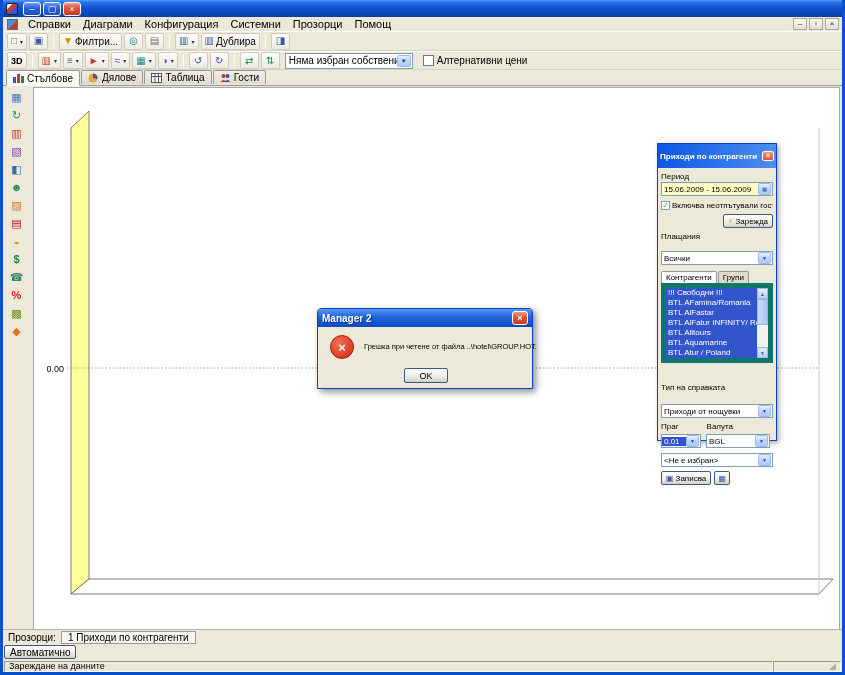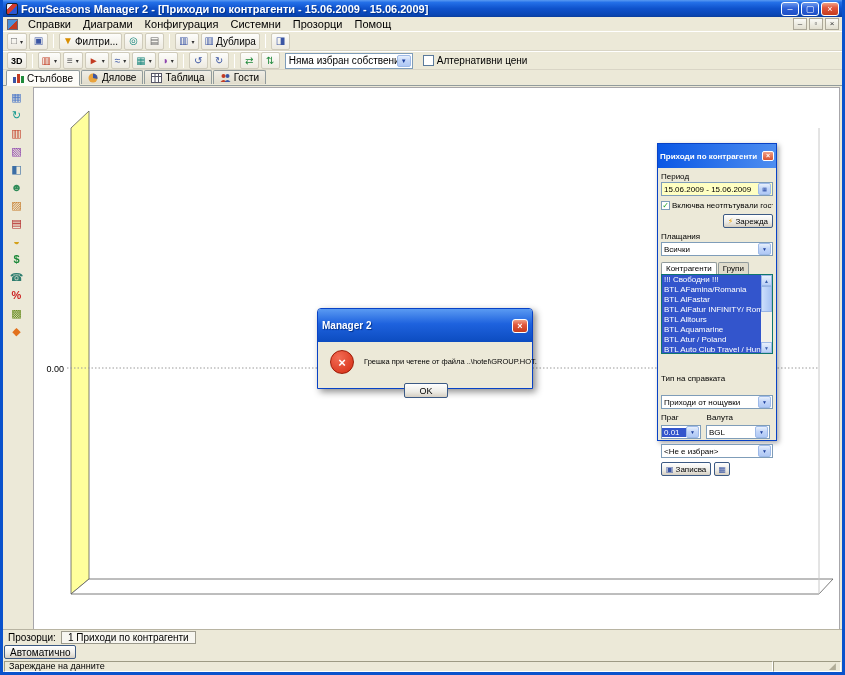--- a/index.html
+++ b/index.html
@@ -64,35 +64,35 @@
   .pfield.yellow{background:#FFFFC2}
   .pfield .val{flex:1;padding:0 2px;white-space:nowrap;overflow:hidden}
   .pfield .cdd{width:13px;height:12px;font-size:5px;flex:0 0 13px}
   .pcheckrow{display:flex;align-items:center;gap:2px;margin-top:5px;white-space:nowrap;overflow:hidden}
   .cbx{width:9px;height:9px;border:1px solid #7F9DB9;background:#fff;color:#21A121;font-size:8px;line-height:8px;text-align:center;font-weight:bold;flex:0 0 9px}
   .pbtnrow{display:flex;justify-content:flex-end;margin-top:4px;gap:3px}
   .xpbtn{border:1px solid #3C5A84;border-radius:2px;background:linear-gradient(#FFF,#ECEBE5 60%,#D6CFC2);display:inline-flex;align-items:center;justify-content:center;gap:2px;padding:0 4px;height:14px;font-size:8px}
   .ptabs{display:flex;margin-top:6px}
   .ptab{height:12px;padding:0 4px;border:1px solid #919B9C;border-bottom:none;border-radius:2px 2px 0 0;background:#E0DCCC;display:flex;align-items:center;margin-right:1px}
   .ptab.active{background:#fff;z-index:2}
-  .plist{height:80px;border:1px solid #0f766e;background:#fff;position:relative;overflow:hidden}
+  .plist{height:80px;border:5px solid #0f766e;background:#fff;position:relative;overflow:hidden}
   .plist .items{position:absolute;left:0;top:0;right:11px;bottom:0;overflow:hidden}
   .plist .row{height:10px;line-height:10px;padding:0 2px;background:#3355CC;color:#fff;white-space:nowrap;overflow:hidden}
   .vsb{position:absolute;right:0;top:0;bottom:0;width:11px;background:#F3F1E9;display:flex;flex-direction:column}
   .sbtn{height:11px;background:linear-gradient(#E8F0FC,#B9CFF7);border:1px solid #9EBAE8;font-size:5px;color:#3A5FAC;display:flex;align-items:center;justify-content:center}
   .strack{flex:1;display:flex;flex-direction:column}
   .sthumb{height:26px;background:linear-gradient(90deg,#CCDEFB,#A8C4F4);border:1px solid #98B4E4}
   .duo{display:flex;gap:5px;margin-top:3px}
   .duolabels{display:flex;margin-top:4px}
   .duolabels .l2{margin-left:28px}
   .selval{background:#3355CC;color:#fff;padding:0 2px}
 
   
   .dialog{position:absolute;left:314px;top:222px;width:216px;height:81px;border:1px solid #0842C6;border-radius:4px 4px 0 0;background:#ECE9D8;box-shadow:3px 3px 7px rgba(0,0,0,.45);z-index:50}
-  .dtitle{height:33px;background:linear-gradient(180deg,#5A9AF2,#1E62DE 45%,#0C4CC0);border-radius:3px 3px 0 0;display:flex;align-items:center;padding:0 4px;color:#fff;font-weight:bold;font-size:10px}
+  .dtitle{height:18px;background:linear-gradient(180deg,#5A9AF2,#1E62DE 45%,#0C4CC0);border-radius:3px 3px 0 0;display:flex;align-items:center;padding:0 4px;color:#fff;font-weight:bold;font-size:10px}
   .dtitle .txt{flex:1;text-shadow:1px 1px 1px #00318A}
   .dclose{width:16px;height:14px;border:1px solid #fff;border-radius:3px;background:linear-gradient(#F0A086,#E2573C 40%,#C43C1E);color:#fff;font-size:9px;line-height:12px;text-align:center;flex:0 0 16px}
   .dbody{position:relative;height:62px}
   .derr{position:absolute;left:12px;top:8px;width:24px;height:24px;border-radius:50%;background:radial-gradient(circle at 35% 30%,#F36D55,#D42B11);color:#fff;font-weight:bold;font-size:13px;line-height:23px;text-align:center;border:1px solid #9C1C08}
   .dmsg{position:absolute;left:46px;top:15px;font-size:7.5px;white-space:nowrap}
   .dok{position:absolute;left:86px;top:41px;width:44px;height:15px;font-size:9px}
 
   
   .winbar{flex:0 0 15px;display:flex;align-items:center;background:#ECE9D8;border-top:1px solid #B8B4A2;padding-left:5px;font-size:10px;gap:5px}
   .wtab{border:1px solid #9C9A8C;background:#F7F6F0;padding:0 6px;height:13px;line-height:12px;font-size:10px}
@@ -104,21 +104,20 @@
   .scell.right{flex:0 0 68px;justify-content:flex-end}
   .grip{color:#B0AC98;font-size:9px;line-height:9px}
 </style>
 </head>
 <body>
 
 <div id="win">
 
   <div class="titlebar">
     <div class="app-icon"></div>
-    <span class="title-text">FourSeasons Manager 2 - [Приходи по контрагенти - 15.06.2009 - 15.06.2009]</span>
     <div class="wbtn">–</div>
     <div class="wbtn">▢</div>
     <div class="wbtn close">×</div>
   </div>
 
   <div class="menubar">
     <div class="menu-icon"></div>
     <div class="mitem">Справки</div>
     <div class="mitem">Диаграми</div>
     <div class="mitem">Конфигурация</div>
@@ -297,21 +296,21 @@
           <span class="cbx">✓</span>
           <span>Включва неотпътували гости</span>
         </div>
         <div class="pbtnrow">
           <div class="xpbtn">
             <span style="color:#E8A000">⚡</span>
             <span>Зарежда</span>
           </div>
         </div>
         <div class="plabel" style="margin-top:4px">Плащания</div>
-        <div class="pfield" style="margin-top:1px">
+        <div class="pfield" style="margin-top:10px">
           <span class="val">Всички</span>
           <span class="cdd">▼</span>
         </div>
         <div class="ptabs">
           <div class="ptab active">Контрагенти</div>
           <div class="ptab">Групи</div>
         </div>
         <div class="plist">
           <div class="items">
             <div class="row">!!! Свободни !!!</div>

